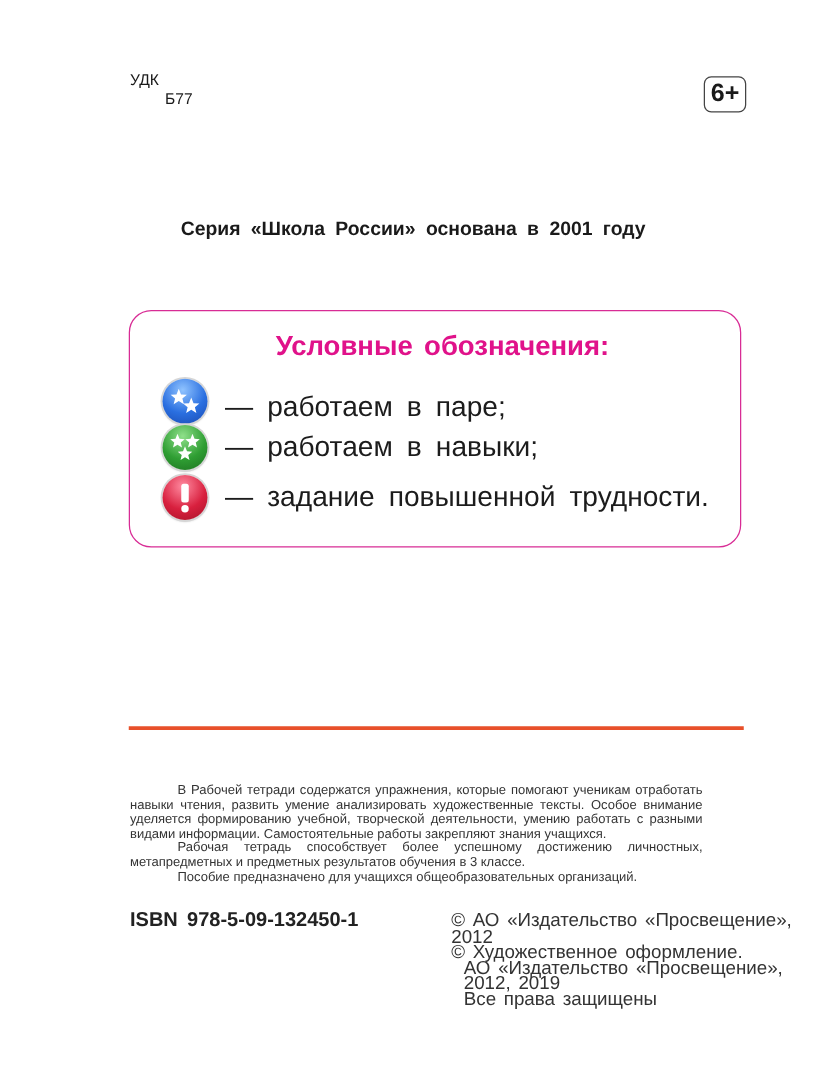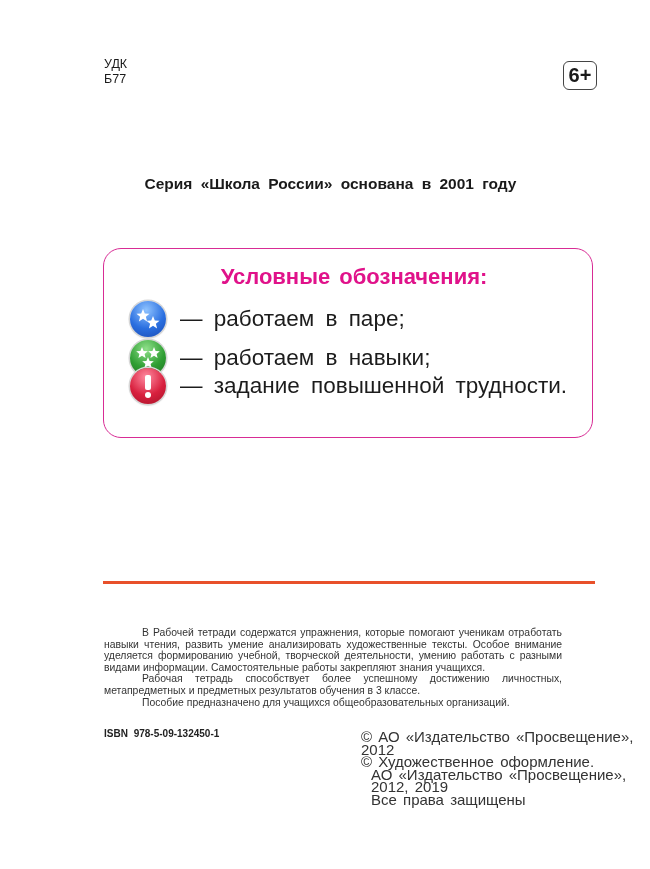--- a/index.html
+++ b/index.html
@@ -3,21 +3,21 @@
 <meta charset="utf-8">
 <style>
   html, body { margin: 0; padding: 0; }
   body {
     width: 650px; height: 869px; background: #ffffff; position: relative;
     font-family: "Liberation Sans", "DejaVu Sans", sans-serif; color: #1a1a1a;
     overflow: hidden;
   }
   .abs { position: absolute; }
   .codes { left: 104px; top: 57px; font-size: 12.5px; line-height: 14.5px; }
-  .codes .row { display: flex; flex-direction: column; }
+  .codes .row { display: flex; }
   .codes .lbl { width: 28px; }
   .age {
     left: 563px; top: 61px; width: 32px; height: 27px;
     border: 1.5px solid #444; border-radius: 6px;
     font-weight: bold; font-size: 20px; text-align: center; line-height: 27px;
   }
   .series { left: 0; width: 639px; top: 175px; text-align: center;
     font-weight: bold; font-size: 15.5px; word-spacing: 4px; padding-left: 22px; box-sizing: border-box; }
   .legend-box {
     left: 103px; top: 248px; width: 490px; height: 190px;
@@ -29,21 +29,21 @@
   .legend-item .icon { width: 36px; height: 36px; border-radius: 50%; position: relative;
     box-shadow: 0 0 0 1.5px #d6d6d6, 0 1px 2px rgba(0,0,0,.3); display: flex; align-items: center; justify-content: center; }
   .legend-item .text { margin-left: 14px; font-size: 22.5px; word-spacing: 5px; color: #1c1c1c; }
   .icon-blue { background: radial-gradient(circle at 45% 25%, #8fc3ff 0%, #2a6fe0 55%, #1a49b0 100%); }
   .icon-green { background: radial-gradient(circle at 45% 25%, #8fe08a 0%, #2f9e33 55%, #1c7020 100%); }
   .icon-red { background: radial-gradient(circle at 45% 25%, #ff8aa0 0%, #d8203e 55%, #a51228 100%); }
   .rule { left: 103px; top: 581px; width: 492px; height: 3px; background: #e8502a; }
   .annot { left: 104px; top: 627px; width: 458px; font-size: 10.4px; line-height: 11.6px; color: #333; text-align: justify; }
   .annot p { margin: 0; }
   .annot .ind { text-indent: 38px; }
-  .isbn { left: 104px; top: 728px; font-weight: bold; font-size: 10px; color: #222; word-spacing: 3px; }
+  .isbn { left: 104px; top: 728px; font-weight: bold; font-size: 16px; color: #222; word-spacing: 3px; }
   .copy { left: 361px; top: 731px; font-size: 15px; line-height: 12.6px; color: #333; word-spacing: 2px; }
   .copy .indent { padding-left: 10px; }
 </style>
 </head>
 <body>
 
 <div class="abs codes">
   <div class="row">
     <span class="lbl">УДК</span>
   </div>
@@ -53,42 +53,42 @@
   </div>
 </div>
 
 <div class="abs age">6+</div>
 
 <div class="abs series">Серия «Школа России» основана в 2001 году</div>
 
 <div class="abs legend-box"></div>
 <div class="abs legend-title">Условные обозначения:</div>
 
-<div class="abs legend-item" style="top:299px;">
+<div class="abs legend-item" style="top:299px;align-items:flex-end;">
   <span class="icon icon-blue">
     <svg width="30" height="30" viewBox="0 0 30 30">
       <polygon fill="#fff" points="10,5 11.8,9.5 16.5,9.8 12.9,12.8 14.1,17.4 10,14.8 5.9,17.4 7.1,12.8 3.5,9.8 8.2,9.5"></polygon>
       <polygon fill="#fff" points="20,12 21.8,16.5 26.5,16.8 22.9,19.8 24.1,24.4 20,21.8 15.9,24.4 17.1,19.8 13.5,16.8 18.2,16.5"></polygon>
     </svg>
   </span>
   <span class="text">— работаем в паре;</span>
 </div>
 
 <div class="abs legend-item" style="top:338px;">
   <span class="icon icon-green">
     <svg width="30" height="30" viewBox="0 0 30 30">
       <polygon fill="#fff" points="9,4 10.6,8 14.8,8.3 11.6,11 12.6,15 9,12.8 5.4,15 6.4,11 3.2,8.3 7.4,8"></polygon>
       <polygon fill="#fff" points="21,4 22.6,8 26.8,8.3 23.6,11 24.6,15 21,12.8 17.4,15 18.4,11 15.2,8.3 19.4,8"></polygon>
       <polygon fill="#fff" points="15,14 16.6,18 20.8,18.3 17.6,21 18.6,25 15,22.8 11.4,25 12.4,21 9.2,18.3 13.4,18"></polygon>
     </svg>
   </span>
   <span class="text">— работаем в навыки;</span>
 </div>
 
-<div class="abs legend-item" style="top:366px;justify-content:flex-end;">
+<div class="abs legend-item" style="top:378px;justify-content:flex-end;">
   <span class="icon icon-red">
     <svg width="30" height="30" viewBox="0 0 30 30">
       <rect x="12" y="4" width="6" height="15" rx="2" fill="#fff"></rect>
       <circle cx="15" cy="24" r="3" fill="#fff"></circle>
     </svg>
   </span>
   <span class="text">— задание повышенной трудности.</span>
 </div>
 
 <div class="abs rule"></div>

